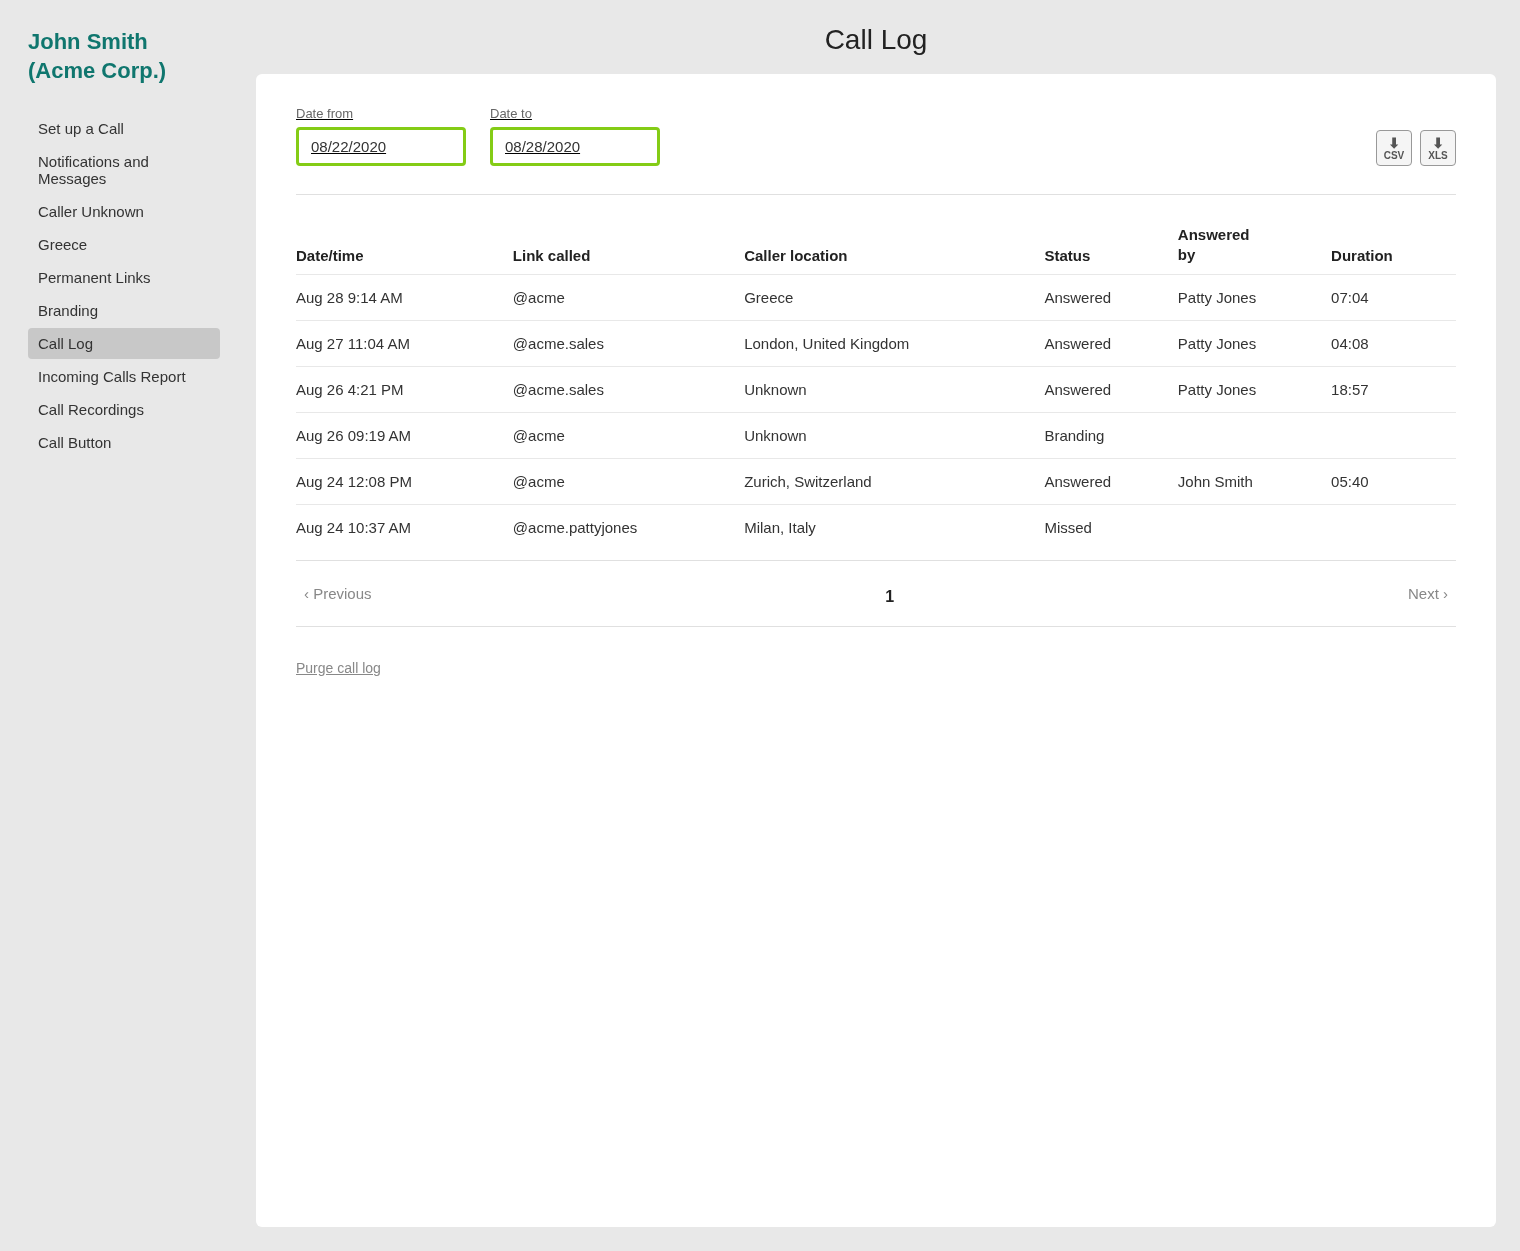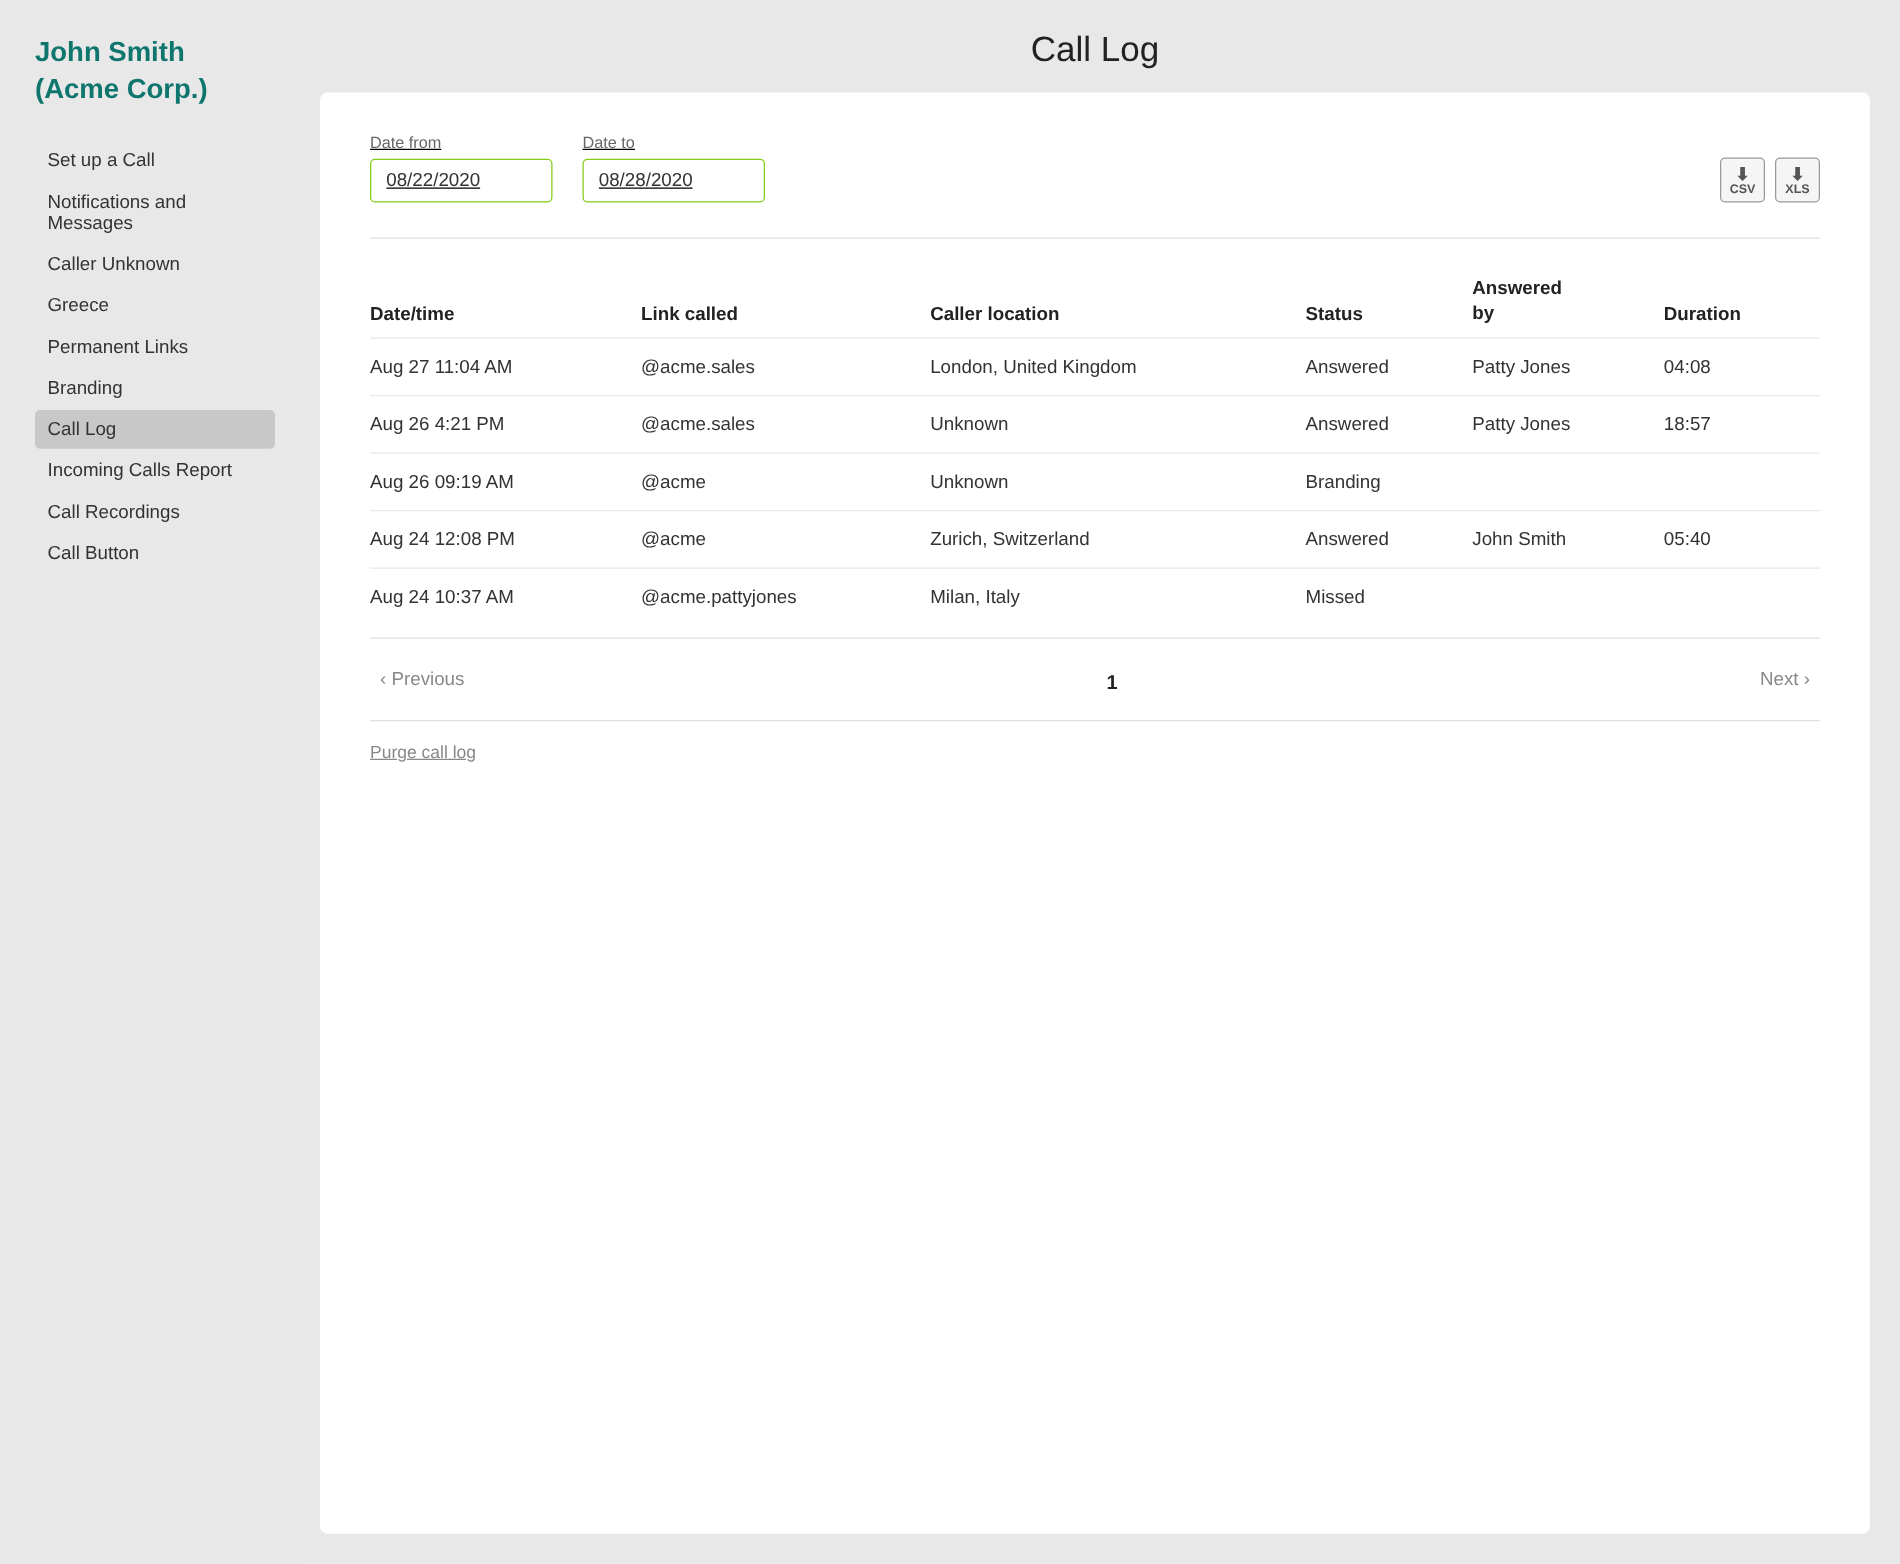--- a/index.html
+++ b/index.html
@@ -78,26 +78,26 @@
       display: flex;
       flex-direction: column;
       gap: 6px;
       text-decoration: underline;
     }
     .filter-label {
       font-size: 13px;
       color: #666;
     }
     .filter-input {
-      border: 1px solid #84cc16;
+      border: 3px solid #84cc16;
       border-radius: 4px;
       padding: 8px 12px;
       font-size: 15px;
       color: #333;
-      width: 146px;
+      width: 170px;
     }
     .export-icons {
       margin-left: auto;
       display: flex;
       gap: 8px;
       align-items: center;
     }
     .export-btn {
       width: 36px;
       height: 36px;
@@ -172,21 +172,21 @@
     }
     .pagination-page {
       font-size: 16px;
       font-weight: 700;
       color: #222;
     }
 
     
     .purge-section {
       margin-top: 20px;
-      padding-top: 16px;
+      padding-top: 32px;
       border-top: 1px solid #e0e0e0;
     }
     .purge-link {
       color: #888;
       font-size: 14px;
       text-decoration: underline;
       cursor: pointer;
       background: none;
       border: none;
     }
@@ -263,20 +263,28 @@
         <tr>
           <th>Date/time</th>
           <th>Link called</th>
           <th>Caller location</th>
           <th>Status</th>
           <th class="col-answered">Answered<br>by</th>
           <th>Duration</th>
         </tr>
       </thead>
       <tbody id="table-body">
+      <tr>
+            <td>Aug 28 9:14 AM</td>
+            <td>@acme</td>
+            <td>Greece</td>
+            <td>Answered</td>
+            <td>Patty Jones</td>
+            <td>07:04</td>
+          </tr>
           <tr>
             <td>Aug 27 11:04 AM</td>
             <td>@acme.sales</td>
             <td>London, United Kingdom</td>
             <td>Answered</td>
             <td>Patty Jones</td>
             <td>04:08</td>
           </tr>
           <tr>
             <td>Aug 26 4:21 PM</td>

